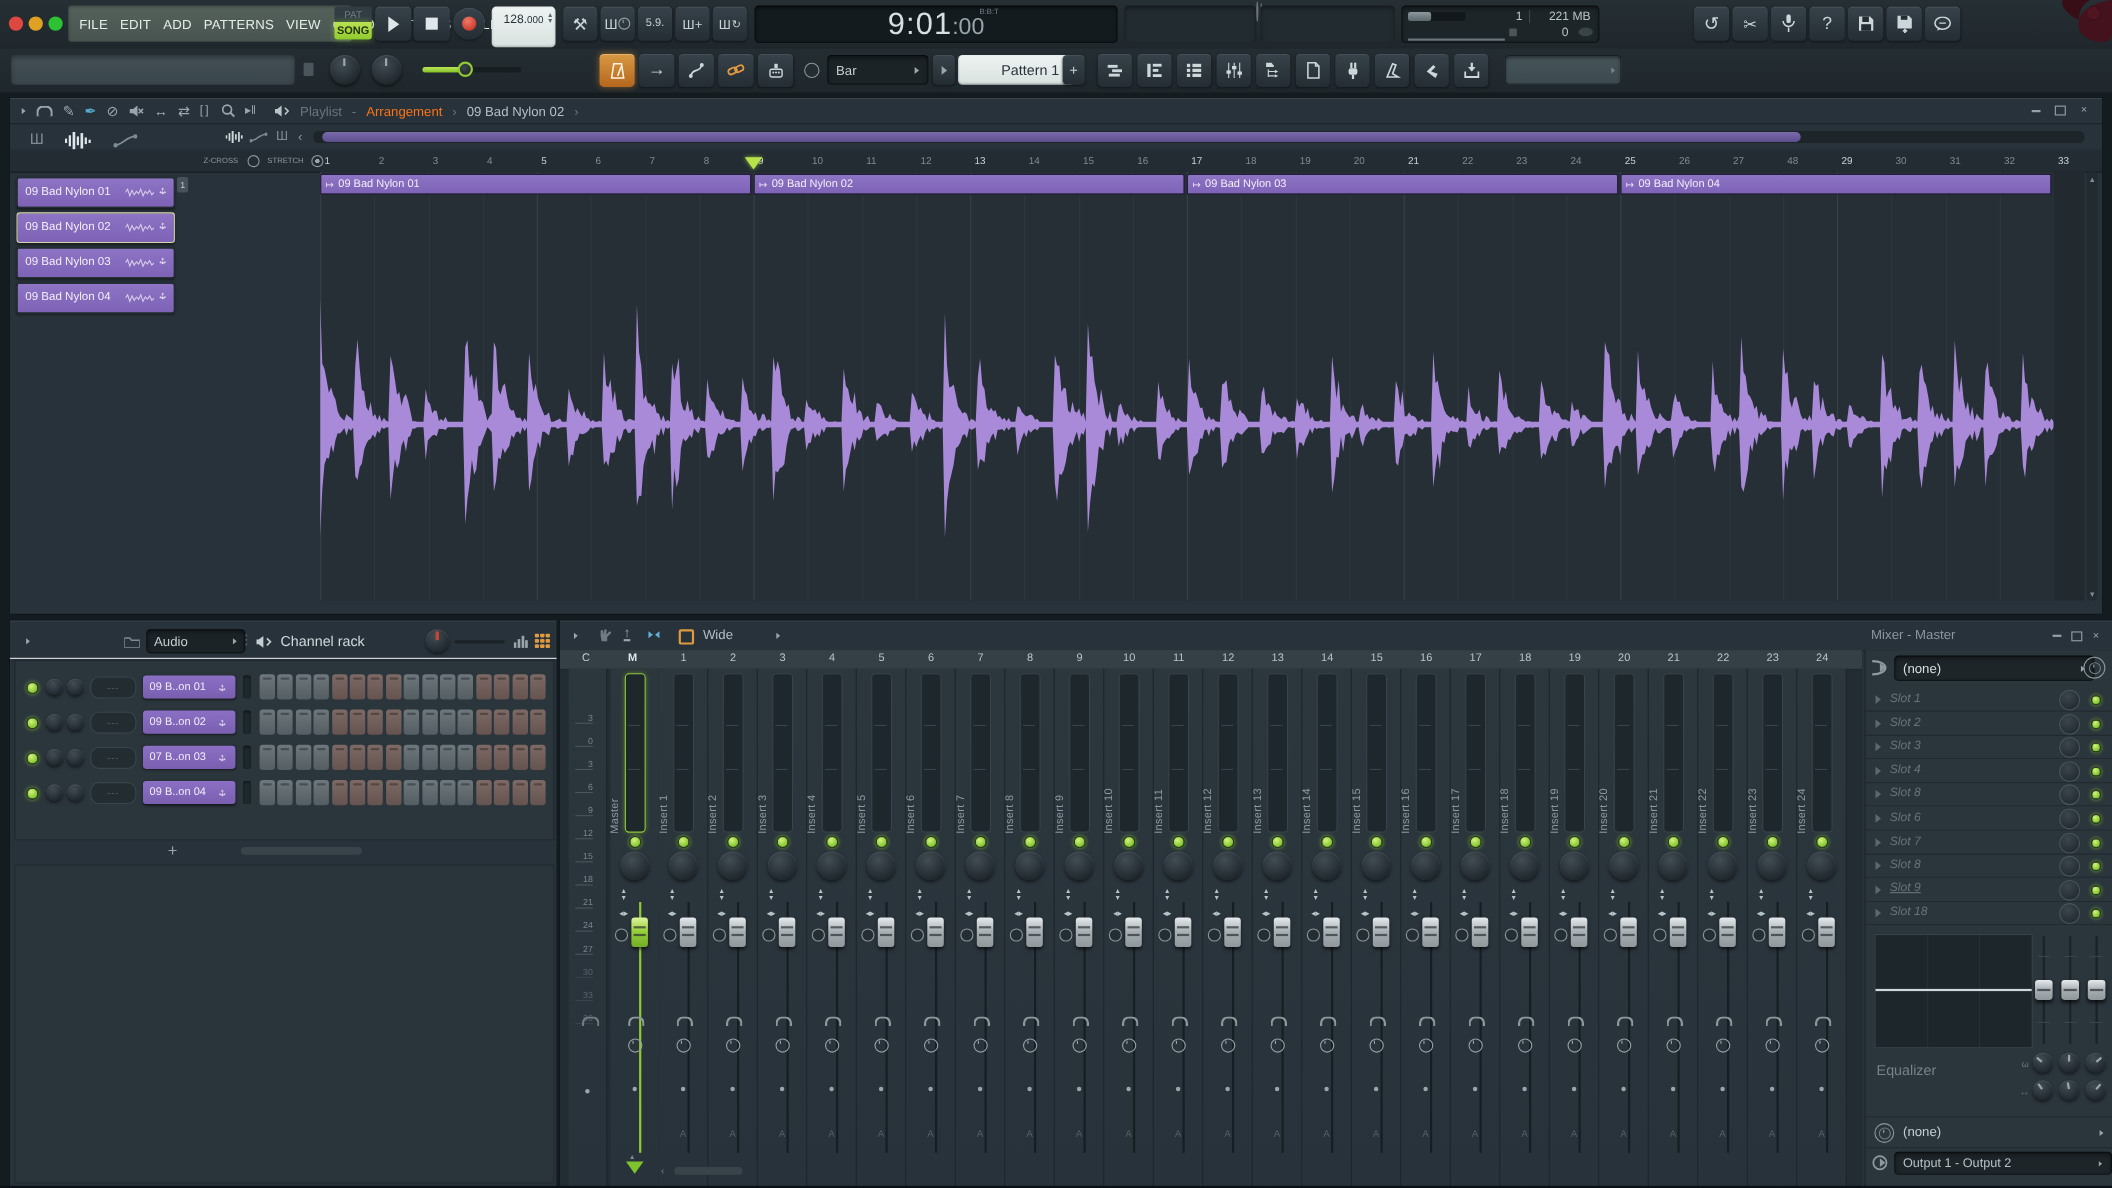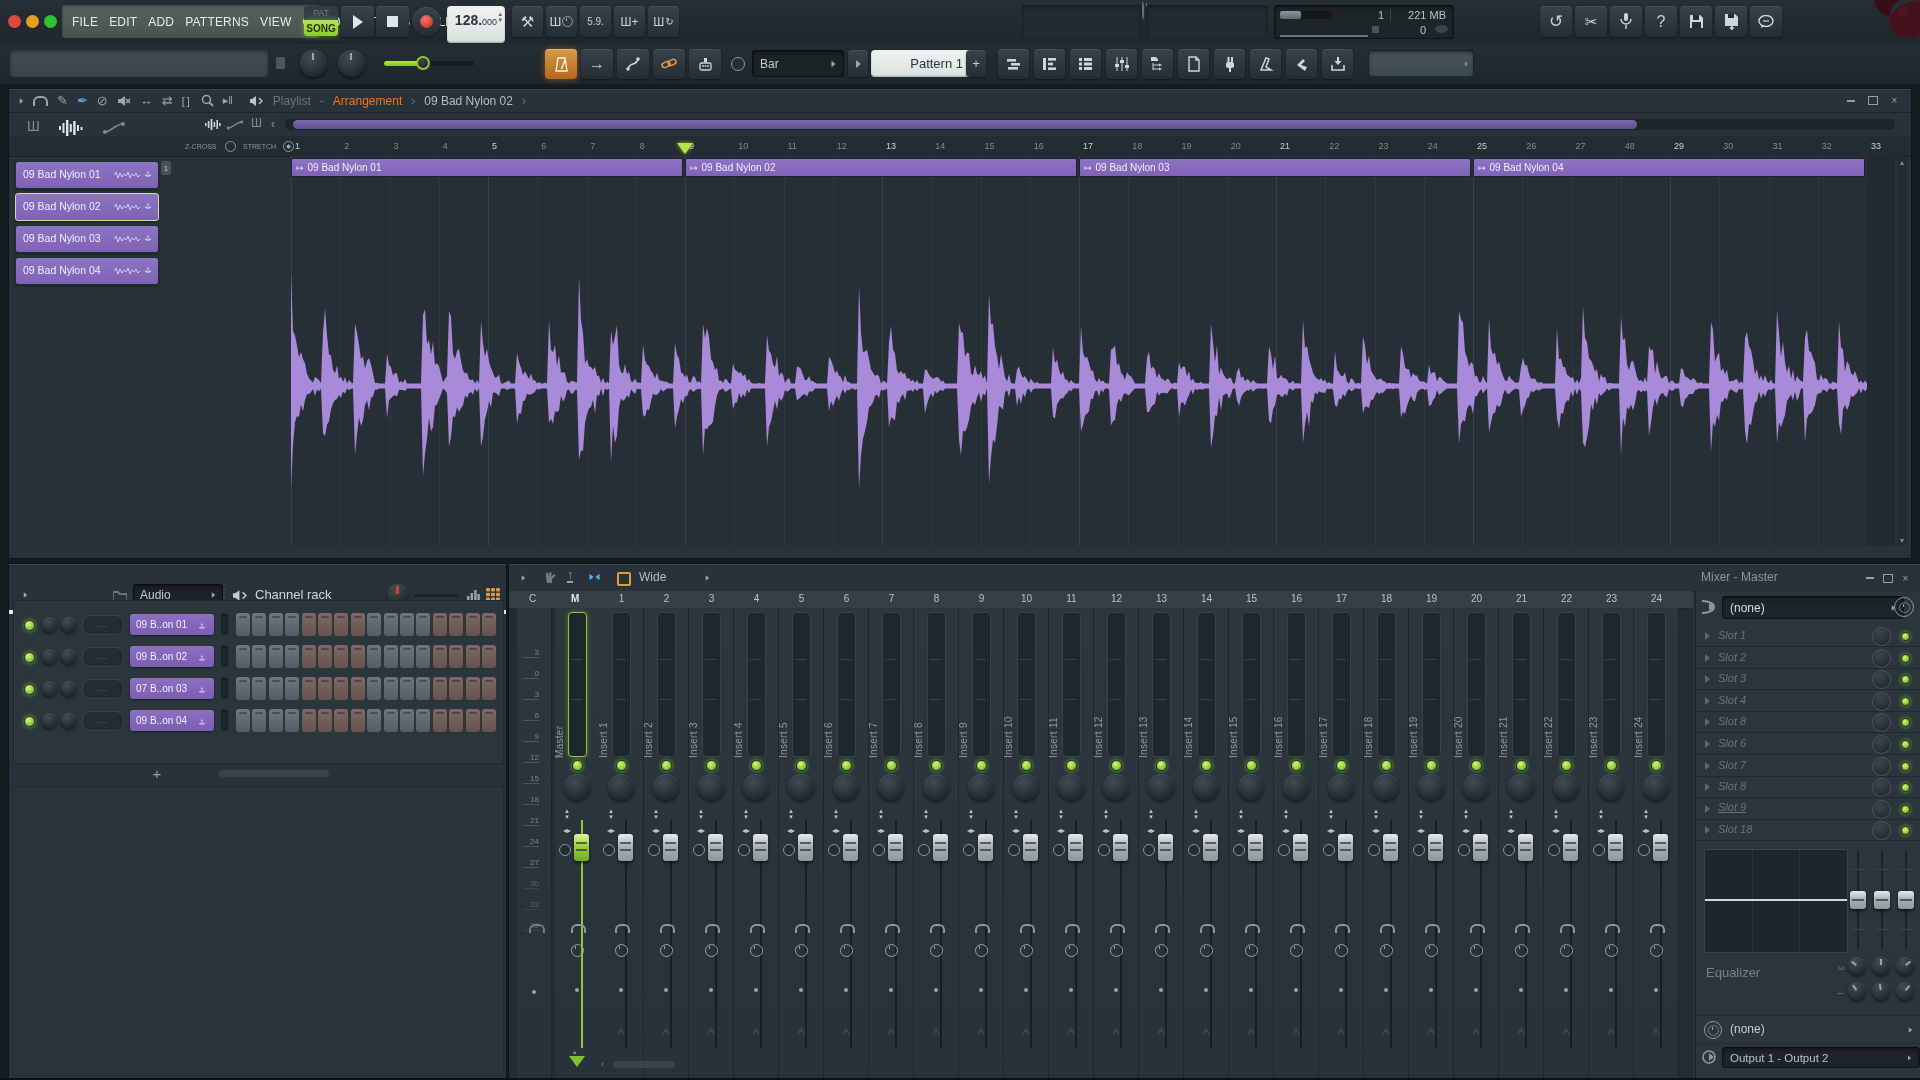--- a/index.html
+++ b/index.html
@@ -67,21 +67,21 @@
         <span style="width:0;height:0;border-left:10px solid #dfe7ea;border-top:7px solid transparent;border-bottom:7px solid transparent"></span>
       </div>
     <div class="a btn" style="left:376px;top:6px;width:33px;height:31px">
         <span style="width:11px;height:11px;background:#dfe7ea"></span>
       </div>
     <div class="a btn" style="left:412px;top:7px;width:29px;height:29px;border-radius:50%">
         <span style="width:13px;height:13px;border-radius:50%;background:radial-gradient(circle at 40% 32%,#ef7a68,#c93a2c 75%)"></span>
       </div>
 
     <div class="a lightbox" style="left:447px;top:6px;width:58px;height:31px;display:flex;align-items:baseline;justify-content:center;padding-top:6px">
-      <span style="font-size:14px;font-weight:bold">128.</span>
+      <span style="font-size:11px;font-weight:normal">128.</span>
         <span style="font-size:9px">000</span>
       <span class="a" style="right:3px;top:5px;font-size:7px;color:#5a666c;line-height:6px">▴<br>▾</span>
     </div>
 
     <div class="a btn" style="left:512px;top:6px;width:31px;height:31px;font-size:15px">
         <span>⚒</span>
       </div>
     <div class="a btn" style="left:546px;top:6px;width:31px;height:31px;font-size:13px;gap:1px">
         <span>Ш</span>
         <span class="mini-clock"></span>
@@ -90,20 +90,27 @@
         <span>5.9.</span>
       </div>
     <div class="a btn" style="left:614px;top:6px;width:31px;height:31px;font-size:12px">
         <span>Ш+</span>
       </div>
     <div class="a btn" style="left:648px;top:6px;width:31px;height:31px;font-size:12px;gap:1px">
         <span>Ш</span>
         <span style="font-size:10px">↻</span>
       </div>
 
+    <div class="a sunken" style="left:686px;top:5px;width:330px;height:34px;background:#141b1f">
+      <span class="a" style="right:108px;top:3px;font-size:7px;color:#74828a">B:B:T</span>
+      <div class="a flex" style="left:0;top:0;width:100%;height:100%;justify-content:center">
+        <span style="font-size:28px;color:#d7dfe2;letter-spacing:1px">9:01</span>
+        <span style="font-size:21px;color:#97a6ac;margin-top:5px">:00</span>
+      </div>
+    </div>
 
     <div class="a sunken" style="left:1022px;top:5px;width:120px;height:34px;background:#222b30;box-shadow:inset 0 2px 4px rgba(0,0,0,.4)"></div>
     <div class="a sunken" style="left:1146px;top:5px;width:122px;height:34px;background:#222b30;box-shadow:inset 0 2px 4px rgba(0,0,0,.4)">
       <span class="a mini-clock" style="right:4px;bottom:3px;opacity:.6"></span>
     </div>
 
     <div class="a sunken" style="left:1274px;top:5px;width:180px;height:34px;background:#1d2529">
       <div class="a" style="left:6px;top:6px;width:52px;height:8px;background:#12181c;border-radius:2px">
           <div style="width:40%;height:100%;background:linear-gradient(#8b989e,#5c686e);border-radius:2px"></div>
         </div>
@@ -536,21 +543,21 @@
         </div>
       </div>
 
     <div class="a" style="right:4px;top:67px;width:10px;height:390px;background:#222b30;border-radius:4px">
       <span class="glyph" style="font-size:8px;color:#7e8b91;height:12px">▴</span>
       <span class="glyph a" style="bottom:0;left:0;width:10px;font-size:8px;color:#7e8b91;height:12px">▾</span>
     </div>
   </div>
 
   <div class="a window" id="chanrack" style="left:8px;top:563px;width:497px;height:515px">
-    <div class="a" style="left:0;top:16px;width:100%;height:30px;border-bottom:4px solid #e5e5e5">
+    <div class="a" style="left:0;top:4px;width:100%;height:30px;border-bottom:1px solid #e5e5e5">
       <span class="tri-r a" style="left:14px;top:11px;transform:scale(.7)"></span>
       <svg class="a" width="14" height="11" viewBox="0 0 14 11" style="left:104px;top:10px">
           <path d="M0 2 h5 l1.5 2 H14 v7 H0z" fill="none" stroke="#7e8b91" stroke-width="1.3"></path>
         </svg>
       <div class="a sunken" style="left:124px;top:4px;width:76px;height:22px;display:flex;align-items:center;justify-content:space-between;padding:0 7px">
         <span style="font-size:12px;color:#c3cdd1">Audio</span>
         <span class="tri-r" style="transform:scale(.7)"></span>
       </div>
       <span class="glyph a" style="left:209px;top:6px;font-size:12px;color:#5c686e">⋮</span>
       <svg class="a" width="15" height="13" viewBox="0 0 14 12" style="left:224px;top:9px">

